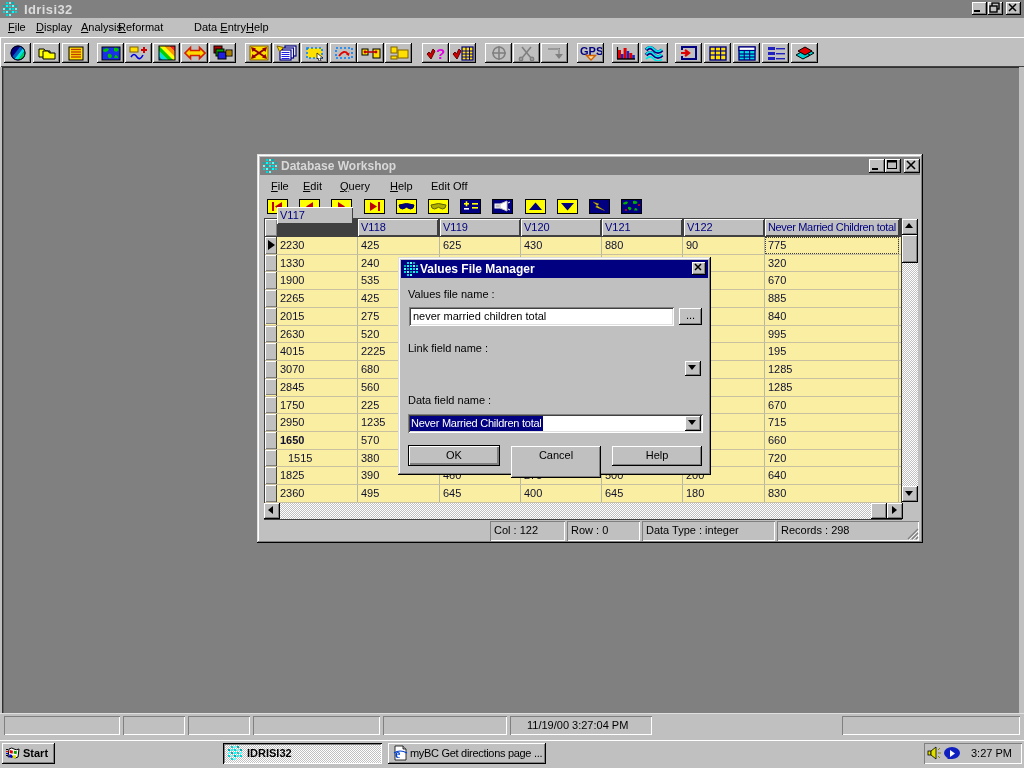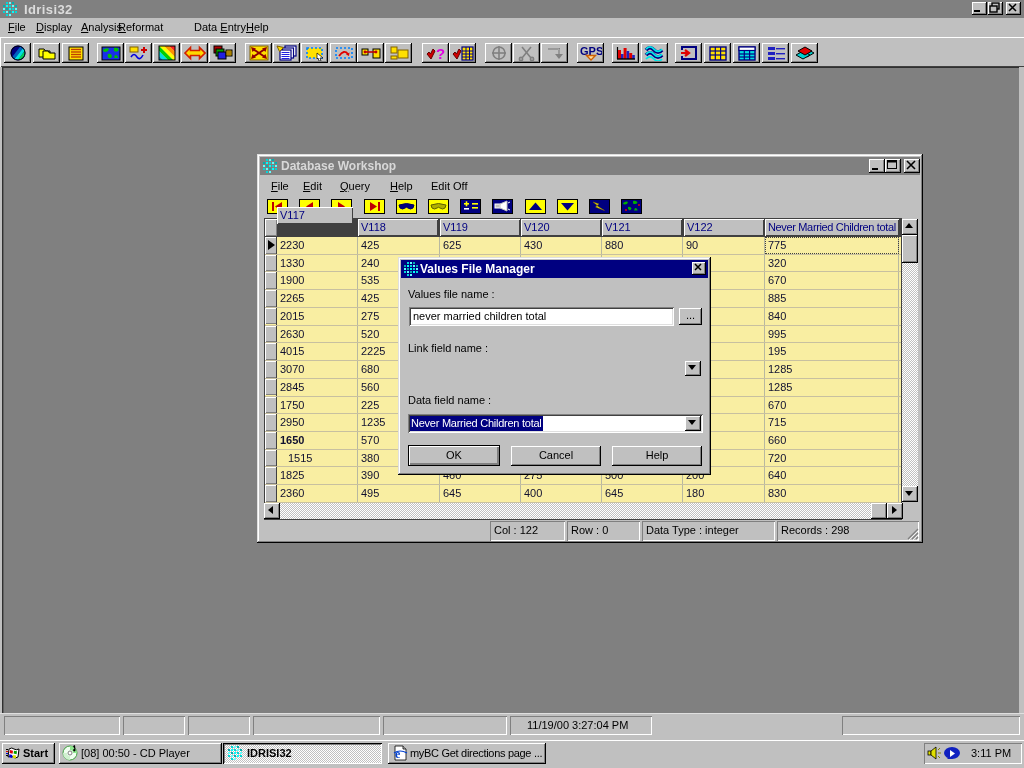--- a/index.html
+++ b/index.html
@@ -641,21 +641,21 @@
     <div class="abs raised silver" style="left:685px;top:361px;width:16px;height:15px;"><svg width="14" height="13" viewBox="0 0 14 13">
         <polygon points="7,9 11,4 3,4" fill="#000"></polygon>
       </svg></div>
     <div class="abs field" style="left:408px;top:414px;width:295px;height:19px;">
       <span style="position:absolute;left:2px;top:2px;background:#000080;color:#fff;padding:1px 1px 2px 1px;letter-spacing:-0.25px;">Never Married Children total</span>
     </div>
     <div class="abs raised silver" style="left:685px;top:416px;width:16px;height:15px;"><svg width="14" height="13" viewBox="0 0 14 13">
         <polygon points="7,9 11,4 3,4" fill="#000"></polygon>
       </svg></div>
     <div class="abs" style="left:408px;top:445px;width:92px;height:21px;background:#c0c0c0;border:1px solid #000;box-shadow:inset 1px 1px 0 #fff, inset -1px -1px 0 #808080, inset -2px -2px 0 #808080;text-align:center;padding-top:3px;">OK</div>
-    <div class="abs raised silver" style="left:511px;top:446px;width:90px;height:20px;text-align:center;padding-top:3px;">Cancel</div>
+    <div class="abs raised silver" style="left:511px;top:446px;width:90px;height:32px;text-align:center;padding-top:3px;">Cancel</div>
     <div class="abs raised silver" style="left:612px;top:446px;width:90px;height:20px;text-align:center;padding-top:3px;">Help</div>
 
   <div class="abs silver" style="left:0;top:713px;width:1024px;height:27px;box-shadow:inset 0 1px 0 #dfdfdf;"></div>
   <div class="abs sunken" style="left:4px;top:716px;width:116px;height:19px;"></div>
     <div class="abs sunken" style="left:123px;top:716px;width:62px;height:19px;"></div>
     <div class="abs sunken" style="left:188px;top:716px;width:62px;height:19px;"></div>
     <div class="abs sunken" style="left:253px;top:716px;width:127px;height:19px;"></div>
     <div class="abs sunken" style="left:383px;top:716px;width:124px;height:19px;"></div>
     <div class="abs sunken" style="left:510px;top:716px;width:142px;height:19px;padding:3px 0 0 17px;">11/19/00 3:27:04 PM</div>
     <div class="abs sunken" style="left:842px;top:716px;width:178px;height:19px;"></div>
@@ -669,30 +669,20 @@
           <rect x="1" y="7" width="2" height="1" fill="#0000d0"></rect>
           <rect x="1" y="9" width="2" height="1" fill="#000"></rect>
 <path d="M4 3 q3 -2 5 0 q2 1.5 5 0 l-1 8 q-3 2 -5 0 q-2 -1.5 -5 0 z" fill="#fff" stroke="#000"></path>
 <path d="M5 4 l3 0.8 l-0.4 3 l-3 -0.8z" fill="#e00000"></path>
 <path d="M9 4.8 l3 0.4 l-0.4 3 l-3 -0.6z" fill="#00a000"></path>
 <path d="M4.4 8.2 l3 0.8 l-0.4 3 l-3 -0.8z" fill="#0000d0"></path>
 <path d="M8.2 9 l3 0.6 l-0.4 2.8 l-3 -0.6z" fill="#e0e000"></path>
         </g>
       </svg>
       <span class="bold" style="position:absolute;left:21px;top:4px;">Start</span>
-    </div>
-    <div class="abs raised silver" style="left:59px;top:743px;width:163px;height:21px;">
-      <svg width="16" height="16" viewBox="0 0 16 16" style="position:absolute;left:3px;top:2px;">
-<circle cx="8" cy="8" r="7" fill="#f0fff0" stroke="#40a040"></circle>
-<path d="M8 1 a7 7 0 0 1 7 7 l-4 0 a3 3 0 0 0 -3 -3z" fill="#90e890"></path>
-        <path d="M8 15 a7 7 0 0 1 -7 -7 l4 0 a3 3 0 0 0 3 3z" fill="#d0f0d0"></path>
-<circle cx="8" cy="8" r="2" fill="#fff" stroke="#808080"></circle>
-<path d="M11 1 l2 -1 l0.5 5 a1.2 1.2 0 1 1 -1 -1z" fill="#000"></path>
-      </svg>
-      <span style="position:absolute;left:22px;top:4px;">[08] 00:50 - CD Player</span>
     </div>
     <div class="abs dither" style="left:223px;top:743px;width:159px;height:21px;box-shadow:inset 1px 1px 0 #000, inset -1px -1px 0 #fff, inset 2px 2px 0 #808080;">
 <svg class="abs" style="left:5px;top:3px" width="14" height="14" viewBox="0 0 14 14">
         <rect x="3" y="0" width="2" height="2" fill="#00d8d8"></rect>
         <rect x="6" y="0" width="2" height="2" fill="#60ffff"></rect>
         <rect x="9" y="0" width="2" height="2" fill="#00b0b0"></rect>
         <rect x="0" y="3" width="2" height="2" fill="#00b0b0"></rect>
         <rect x="3" y="3" width="2" height="2" fill="#00ffff"></rect>
         <rect x="6" y="3" width="2" height="2" fill="#00d8d8"></rect>
         <rect x="9" y="3" width="2" height="2" fill="#60ffff"></rect>
@@ -729,15 +719,15 @@
           <line x1="11" y1="4" x2="13" y2="2"></line>
           <line x1="11" y1="7" x2="14" y2="7"></line>
           <line x1="11" y1="10" x2="13" y2="12"></line>
         </g>
       </svg>
       <svg width="18" height="15" viewBox="0 0 18 15" style="position:absolute;left:19px;top:3px;">
 <ellipse cx="9" cy="7" rx="8" ry="6" fill="#1020c0"></ellipse>
 <path d="M4 13 l3 -3 l3 3z" fill="#1020c0"></path>
 <polygon points="7,4 12,7.5 7,11" fill="#fff"></polygon>
       </svg>
-      <span style="position:absolute;left:47px;top:4px;">3:11 PM</span>
+      <span style="position:absolute;left:47px;top:4px;">3:27 PM</span>
     </div>
 </div>
 
 </body></html>

